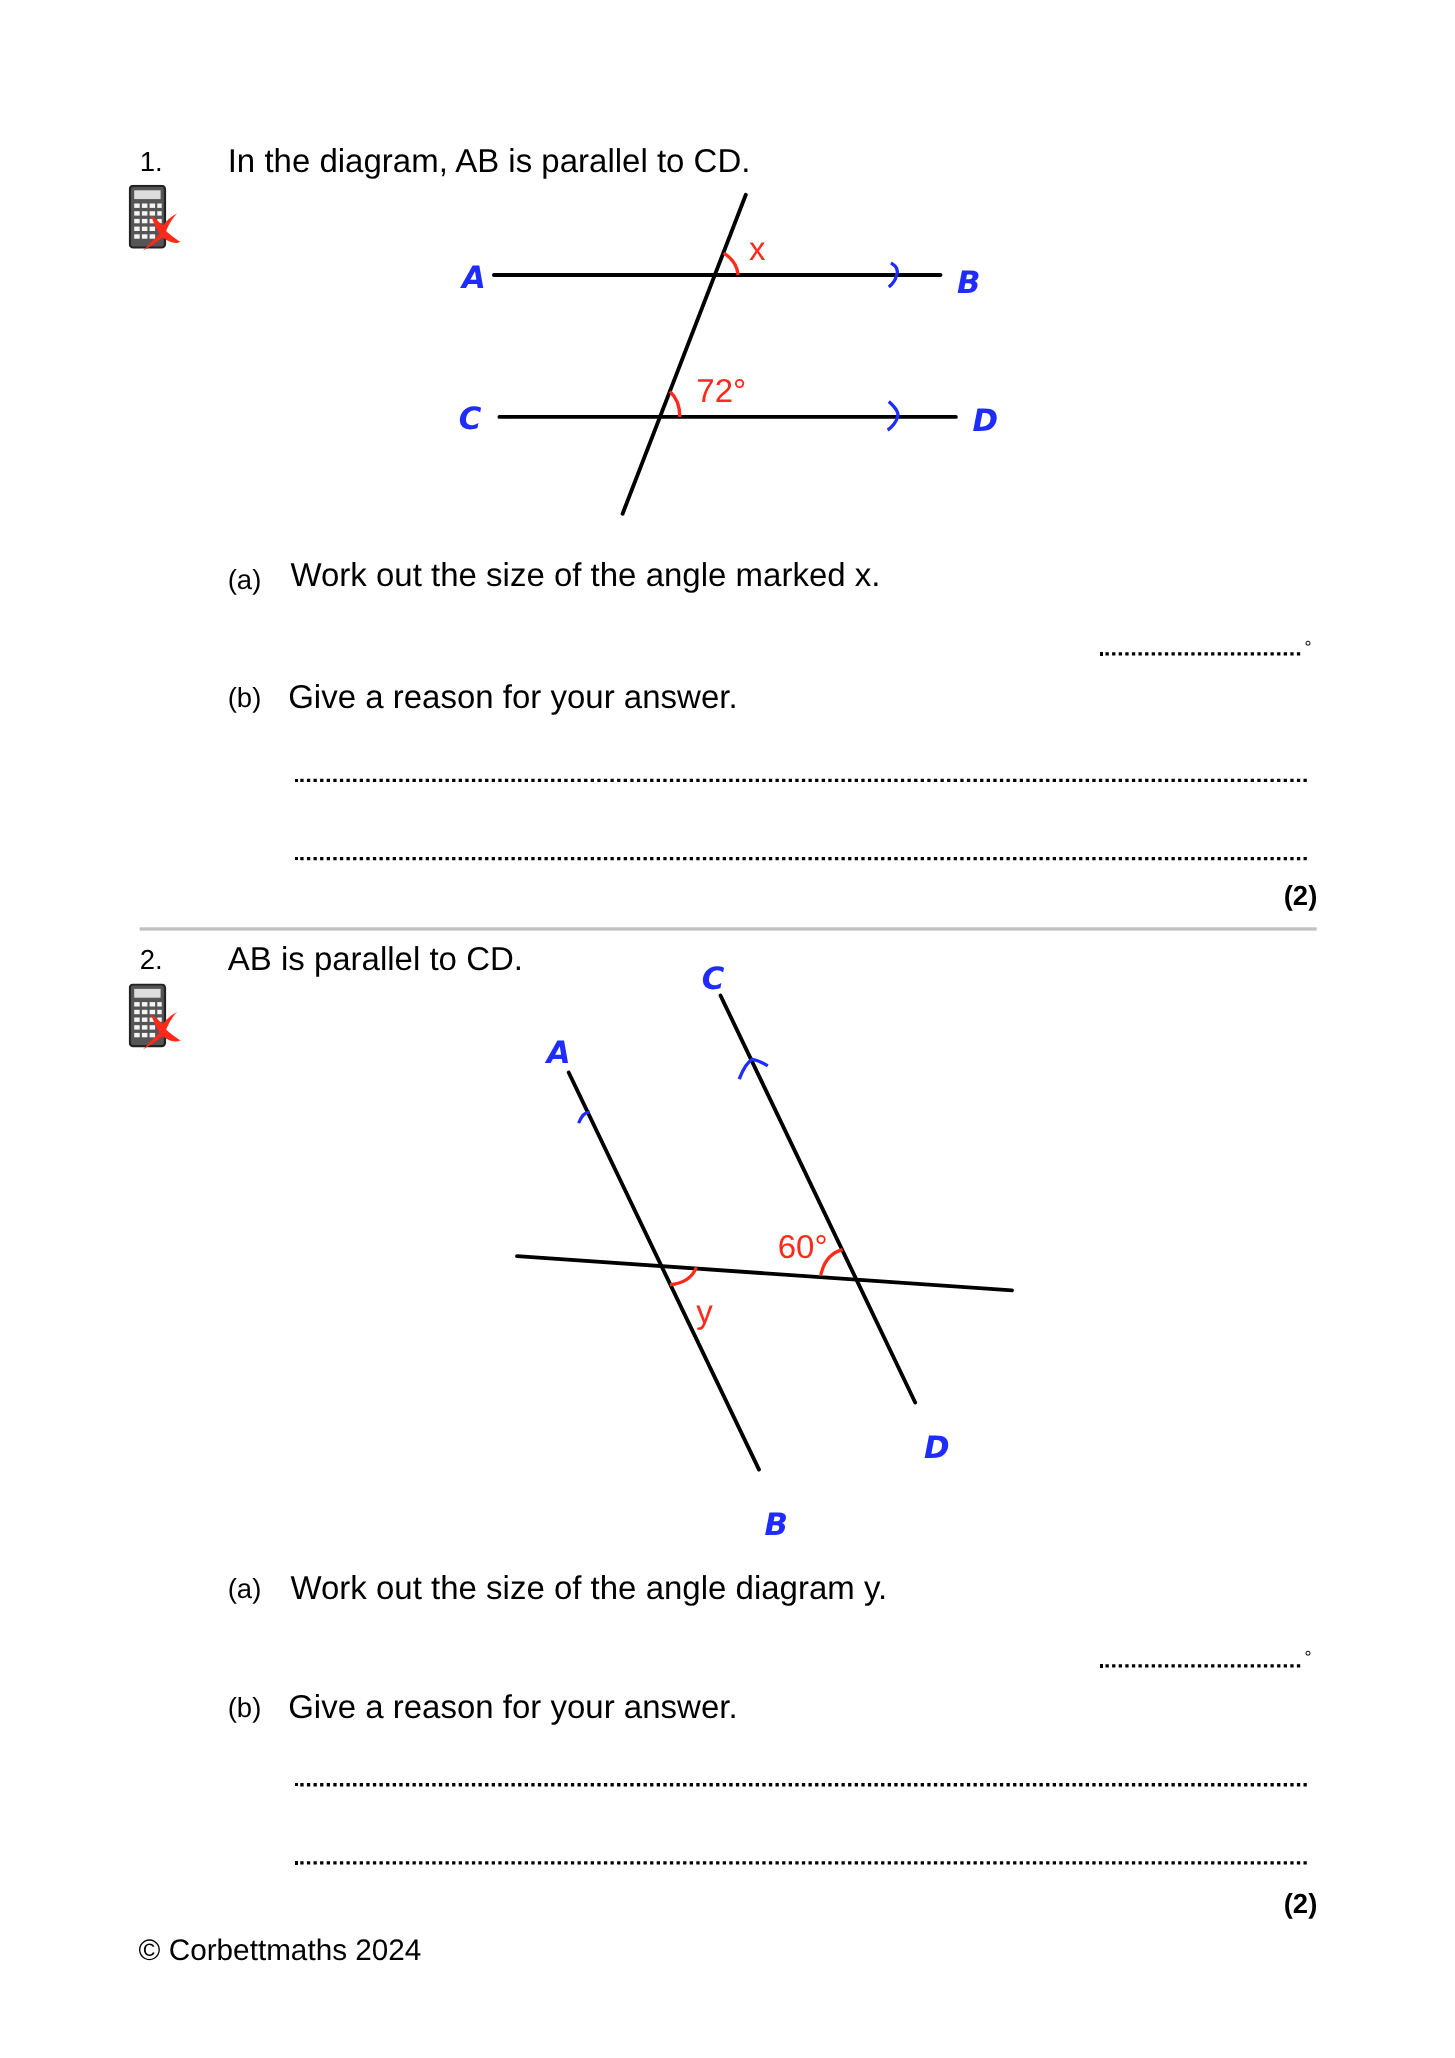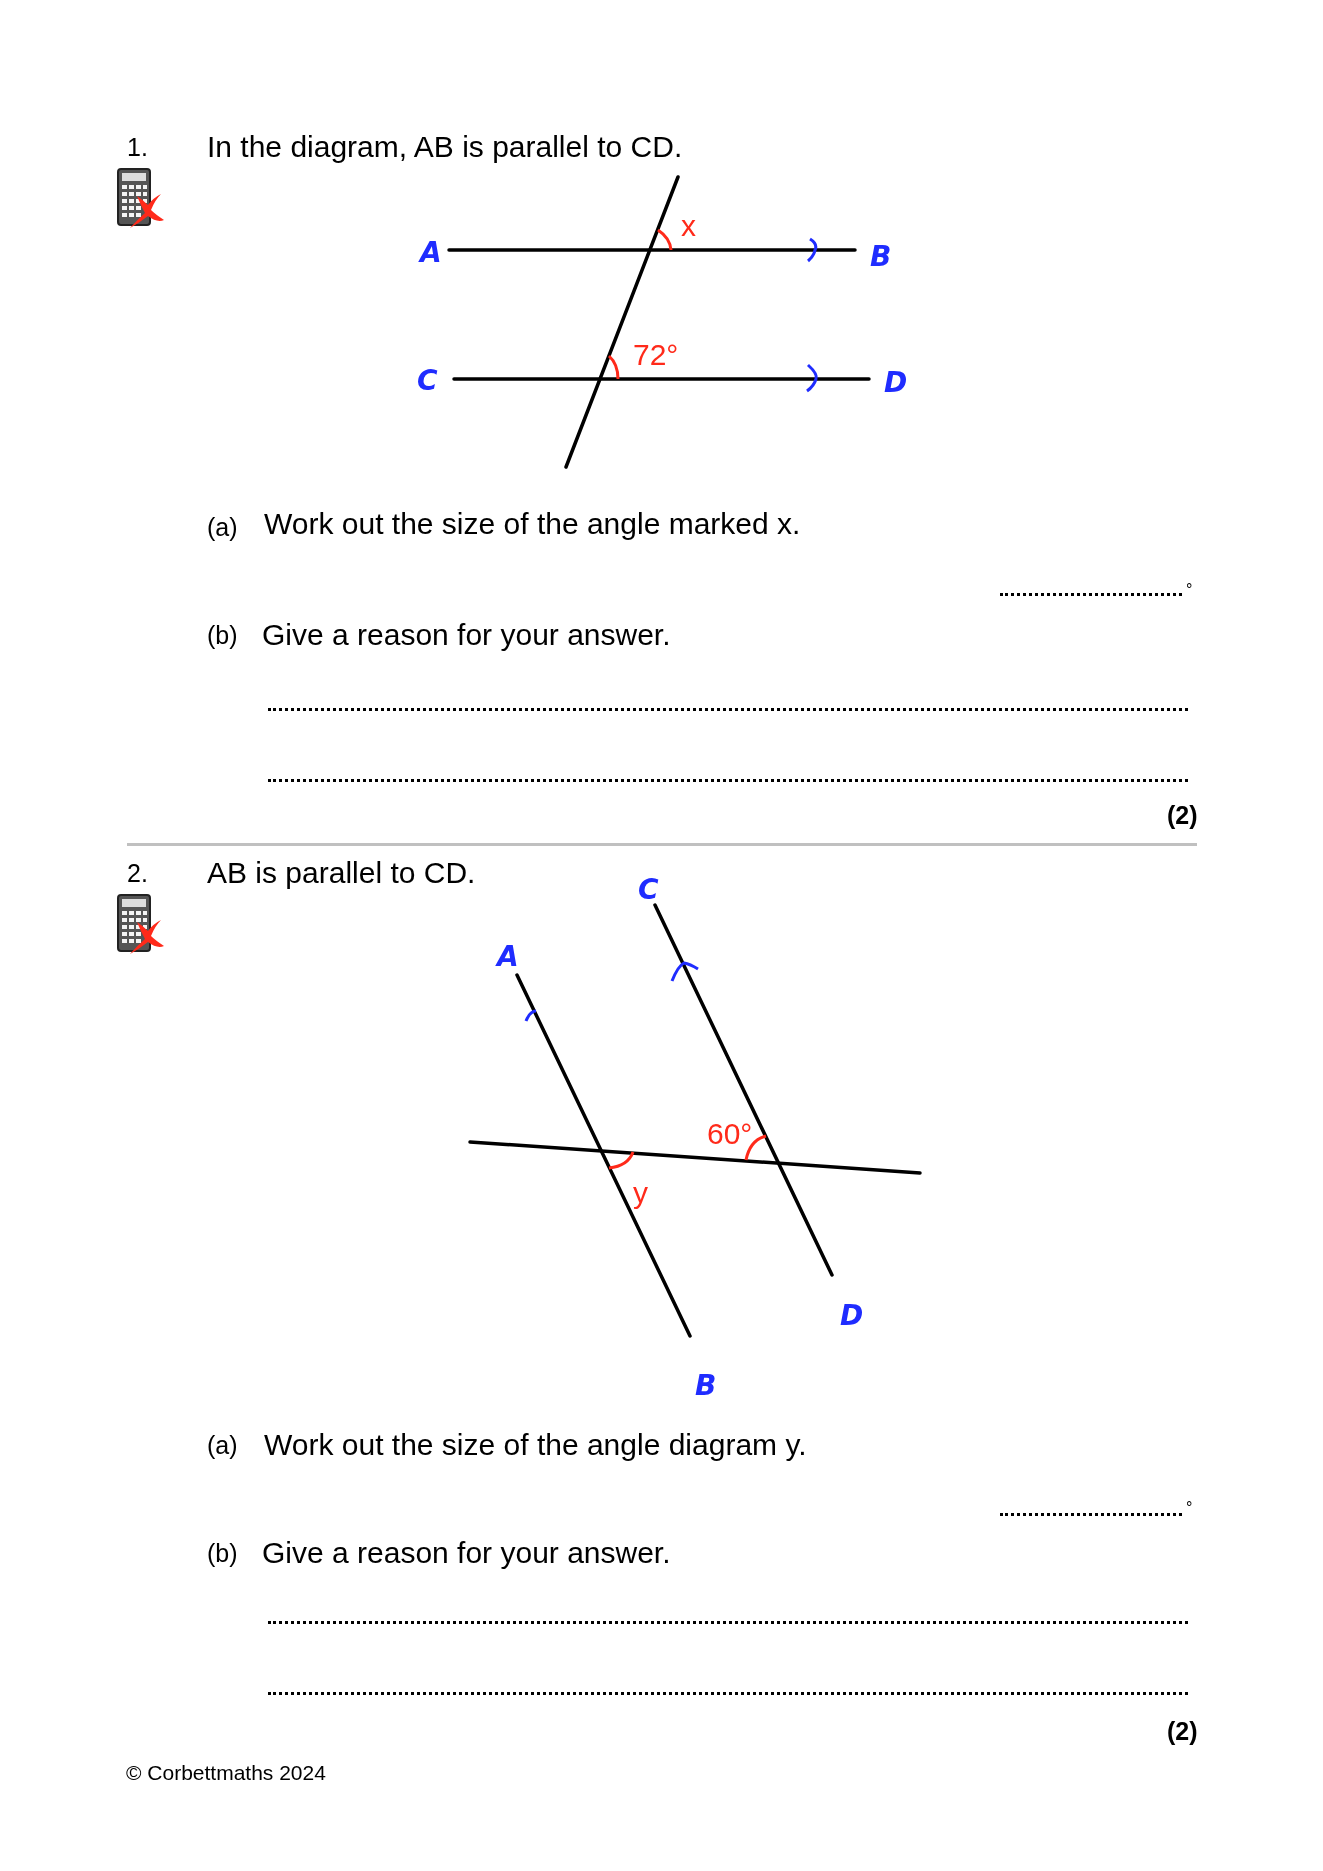--- a/index.html
+++ b/index.html
@@ -6,21 +6,21 @@
     body { width:1323px; height:1871px; position:relative; overflow:hidden;
            font-family:"Liberation Sans", sans-serif; color:#000; }
     .abs { position:absolute; }
     .qtext { font-size:30px; line-height:30px; white-space:nowrap; }
     .qnum { font-size:25px; line-height:30px; }
     .part-label { font-size:25px; line-height:30px; }
     .marks { font-size:25px; font-weight:bold; line-height:30px; }
     .dots { border-bottom:3px dotted #000; height:0; }
     .deg { font-size:16px; line-height:16px; }
     .divider { height:3px; background:#c0c0c0; }
-    .footer { font-size:21px; line-height:26px; }
+    .footer { font-size:27px; line-height:26px; }
     svg.diagram { position:absolute; left:0; top:0; overflow:visible; }
     .lbl-blue { font-family:"DejaVu Sans", sans-serif; font-weight:bold; font-style:italic; fill:#1f2cff; font-size:28px; }
     .lbl-red { font-family:"Liberation Sans", sans-serif; fill:#ff2a1a; font-size:30px; }
     .calc { position:absolute; width:48px; height:62px; }
   </style>
 </head>
 <body>
 
 <div>
   <div class="abs qnum" style="left:127px; top:132px;">1.</div>

